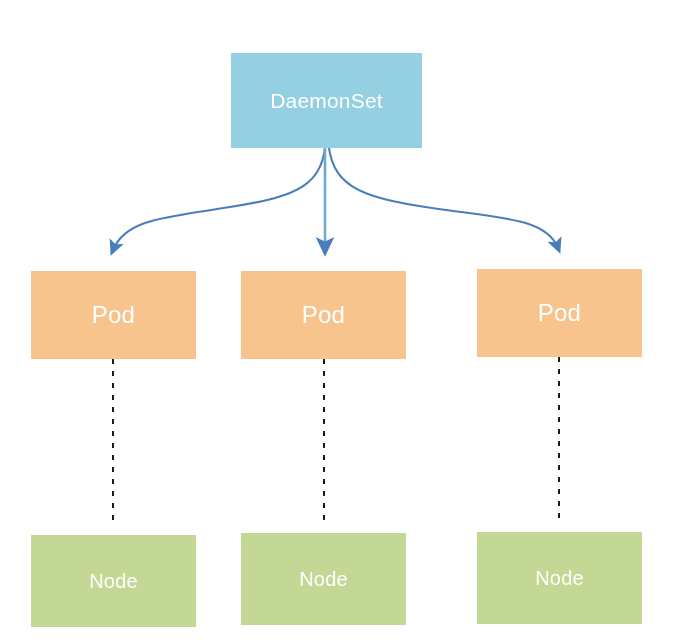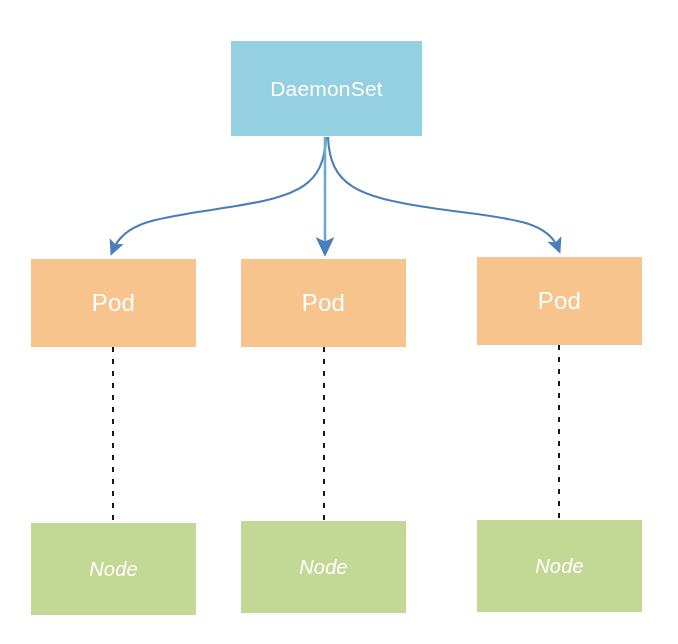--- a/index.html
+++ b/index.html
@@ -30,30 +30,30 @@
   .node-box {
     position: absolute;
     display: flex;
     align-items: center;
     justify-content: center;
     color: #ffffff;
     font-weight: 400;
     letter-spacing: 0.2px;
     box-sizing: border-box;
     text-rendering: optimizeLegibility;
+    margin-top: 12px;
   }
   .node-box.daemonset {
     font-size: 21px;
   }
   .node-box.pod {
     font-size: 24px;
   }
   .node-box.nodebox {
     font-size: 20px;
-    font-style: italic;
   }
   .node-label {
     display: block;
     line-height: 1;
     padding-bottom: 1px;
   }
 </style>
 </head>
 <body>
 

